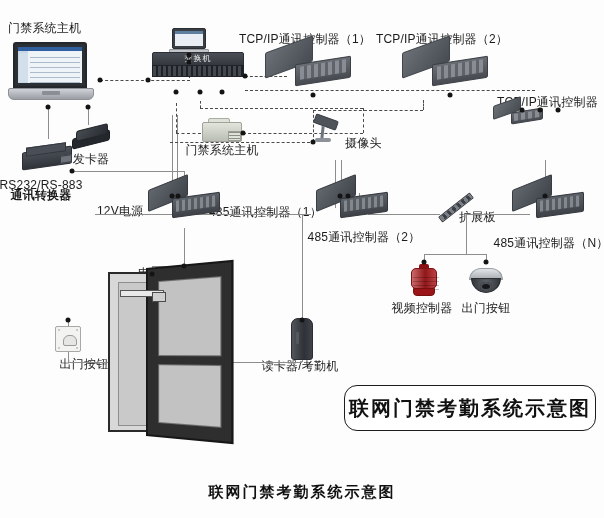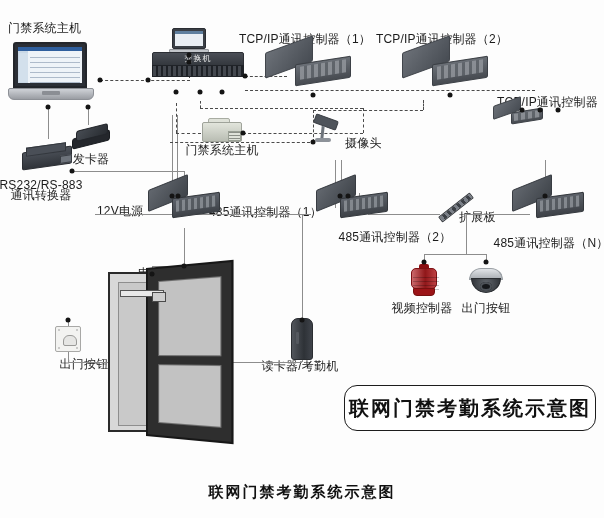--- a/index.html
+++ b/index.html
@@ -194,24 +194,24 @@
 <div id="stage">
 
   <div class="lbl" style="left:8px;top:22px;">门禁系统主机</div>
   <div class="lbl c" style="left:305px;top:33px;">TCP/IP通讯控制器（1）</div>
   <div class="lbl c" style="left:442px;top:33px;">TCP/IP通讯控制器（2）</div>
   <div class="lbl" style="left:497px;top:96px;">TCP/IP通讯控制器（N）</div>
   <div class="lbl c" style="left:222px;top:144px;">门禁系统主机</div>
   <div class="lbl" style="left:345px;top:137px;">摄像头</div>
   <div class="lbl c" style="left:91px;top:153px;">发卡器</div>
   <div class="lbl c" style="left:41px;top:179px;">RS232/RS-883</div>
-  <div class="lbl c" style="left:41px;top:189px;">通讯转换器</div>
+  <div class="lbl c" style="left:41px;top:189px;font-weight:bold;">通讯转换器</div>
   <div class="lbl" style="left:97px;top:205px;">12V电源</div>
   <div class="lbl" style="left:209px;top:206px;">485通讯控制器（1）</div>
-  <div class="lbl c" style="left:364px;top:231px;margin-left:31px;">485通讯控制器（2）</div>
+  <div class="lbl c" style="left:364px;top:231px;">485通讯控制器（2）</div>
   <div class="lbl c" style="left:551px;top:237px;">485通讯控制器（N）</div>
   <div class="lbl" style="left:459px;top:211px;">扩展板</div>
   <div class="lbl c" style="left:422px;top:302px;">视频控制器</div>
   <div class="lbl c" style="left:486px;top:302px;">出门按钮</div>
   <div class="lbl" style="left:138px;top:267px;">电锁</div>
   <div class="lbl" style="left:196px;top:264px;">门磁</div>
   <div class="lbl c" style="left:84px;top:358px;">出门按钮</div>
   <div class="lbl c" style="left:300px;top:360px;">读卡器/考勤机</div>
   <div class="lbl c" style="left:188px;top:75px;font-size:0;"></div>
 

